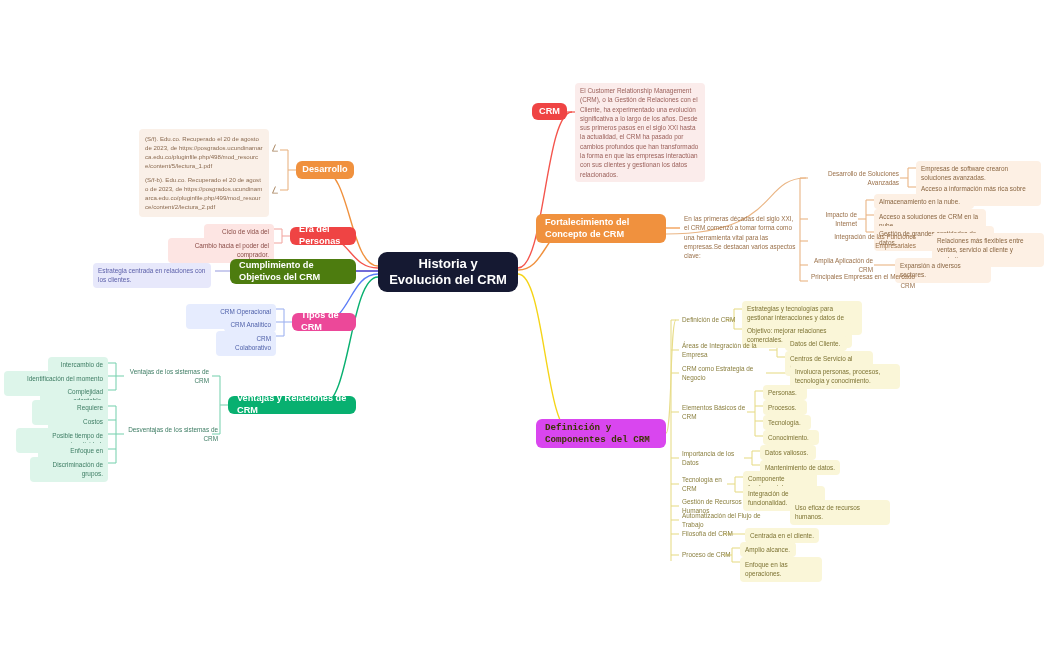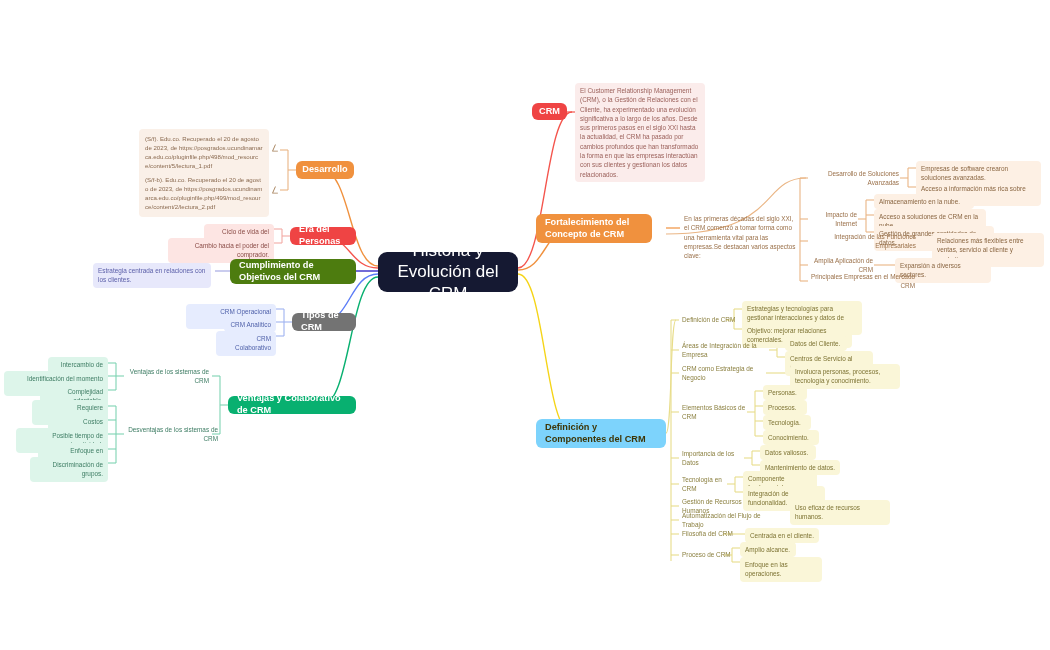--- a/index.html
+++ b/index.html
@@ -5,35 +5,35 @@
   html,body{margin:0;padding:0;background:#ffffff;}
   body{font-family:"Liberation Sans",sans-serif;-webkit-font-smoothing:antialiased;}
   #canvas{position:relative;width:1050px;height:650px;overflow:hidden;background:#fff;}
   #edges{position:absolute;left:0;top:0;width:1050px;height:650px;pointer-events:none;}
 
   .node{position:absolute;box-sizing:border-box;}
 
   
   .central{
     background:#151932;color:#fff;border-radius:9px;
-    font-size:17px;font-weight:normal;line-height:1.25;
+    font-size:13px;font-weight:bold;line-height:1.25;
     display:flex;align-items:center;justify-content:center;text-align:center;
     padding:8px 10px;
   }
 
   
   .branch{
     border-radius:6px;color:#fff;font-size:9.2px;font-weight:bold;
     display:flex;align-items:center;padding:5px 9px;line-height:1.3;
   }
   .b-red{background:#ef4444;}
   .b-orange{background:#f0913e;}
-  .b-yellow{background:#7dd3fc;color:#3d3506;}
+  .b-yellow{background:#d946ef;color:#3d3506;font-family:Liberation Mono, monospace;}
   .b-purple{background:#4d7c0f;}
-  .b-blue{background:#737373;}
+  .b-blue{background:#ec4899;}
   .b-green{background:#08b070;}
 
   
   .chip{
     border-radius:4px;font-size:6.4px;line-height:1.45;
     padding:3px 5px;display:flex;align-items:center;
   }
   .chip.multi{display:block;}
   .c-red{background:#fde5e3;color:#8a4b46;}
   .c-redp{background:#fbeceb;color:#9a5f59;}
@@ -195,21 +195,21 @@
       <path d="M116 449 L 108 449" stroke="#7fd3b3"></path>
       <path d="M116 463 L 108 463" stroke="#7fd3b3"></path>
     </g>
   </svg>
 
   <div class="node central" style="left:378px;top:252px;width:140px;height:40px;">Historia y Evolución del CRM</div>
 
   <div class="node branch b-red" style="left:532px;top:103px;width:35px;height:17px;justify-content:center;">CRM</div>
   <div class="node chip multi c-redp" style="left:575px;top:83px;width:130px;">El Customer Relationship Management (CRM), o la Gestión de Relaciones con el Cliente, ha experimentado una evolución significativa a lo largo de los años. Desde sus primeros pasos en el siglo XXI hasta la actualidad, el CRM ha pasado por cambios profundos que han transformado la forma en que las empresas interactúan con sus clientes y gestionan los datos relacionados.</div>
 
-  <div class="node branch b-orange" style="left:536px;top:214px;width:116px;height:29px;">Fortalecimiento del Concepto de CRM</div>
+  <div class="node branch b-orange" style="left:536px;top:214px;width:130px;height:29px;">Fortalecimiento del Concepto de CRM</div>
   <div class="node plain t-orange multi" style="left:681px;top:212px;width:122px;">En las primeras décadas del siglo XXI, el CRM comenzó a tomar forma como una herramienta vital para las empresas.Se destacan varios aspectos clave:</div>
 
   <div class="node plain t-orange ra" style="left:806px;top:171px;width:96px;height:14px;">Desarrollo de Soluciones Avanzadas</div>
   <div class="node chip multi c-orange" style="left:916px;top:161px;width:125px;">Empresas de software crearon soluciones avanzadas.</div>
   <div class="node chip c-orange" style="left:916px;top:181px;width:125px;">Acceso a información más rica sobre clientes.</div>
 
   <div class="node plain t-orange ra" style="left:806px;top:212px;width:54px;height:14px;">Impacto de Internet</div>
   <div class="node chip c-orange" style="left:874px;top:194px;width:100px;">Almacenamiento en la nube.</div>
   <div class="node chip c-orange" style="left:874px;top:209px;width:112px;">Acceso a soluciones de CRM en la nube.</div>
   <div class="node chip c-orange" style="left:874px;top:226px;width:120px;">Gestión de grandes cantidades de datos.</div>
@@ -272,21 +272,21 @@
   <div class="node chip c-red ra" style="left:168px;top:238px;width:106px;">Cambio hacia el poder del comprador.</div>
 
   <div class="node branch b-purple" style="left:230px;top:259px;width:126px;height:25px;">Cumplimiento de Objetivos del CRM</div>
   <div class="node chip multi c-purple" style="left:93px;top:263px;width:118px;">Estrategia centrada en relaciones con los clientes.</div>
 
   <div class="node branch b-blue" style="left:292px;top:313px;width:64px;height:18px;justify-content:center;">Tipos de CRM</div>
   <div class="node chip c-blue ra" style="left:186px;top:304px;width:90px;">CRM Operacional (Transaccional)</div>
   <div class="node chip c-blue ra" style="left:224px;top:317px;width:52px;">CRM Analítico</div>
   <div class="node chip c-blue ra" style="left:216px;top:331px;width:60px;">CRM Colaborativo</div>
 
-  <div class="node branch b-green" style="left:228px;top:396px;width:128px;height:18px;justify-content:center;">Ventajas y Colaborativo de CRM</div>
+  <div class="node branch b-green" style="left:228px;top:396px;width:128px;height:18px;justify-content:center;">Ventajas y Relaciones de CRM</div>
 
   <div class="node plain t-green ra" style="left:124px;top:369px;width:88px;height:14px;">Ventajas de los sistemas de CRM</div>
   <div class="node chip c-green ra" style="left:48px;top:357px;width:60px;">Intercambio de datos.</div>
   <div class="node chip c-green ra" style="left:4px;top:371px;width:104px;">Identificación del momento adecuado.</div>
   <div class="node chip c-green ra" style="left:40px;top:384px;width:68px;">Complejidad adaptable.</div>
 
   <div class="node plain t-green ra" style="left:124px;top:427px;width:97px;height:14px;">Desventajas de los sistemas de CRM</div>
   <div class="node chip c-green ra" style="left:32px;top:400px;width:76px;">Requiere entrenamiento.</div>
   <div class="node chip c-green ra" style="left:48px;top:414px;width:60px;">Costos asociados.</div>
   <div class="node chip c-green ra" style="left:16px;top:428px;width:92px;">Posible tiempo de inactividad.</div>

